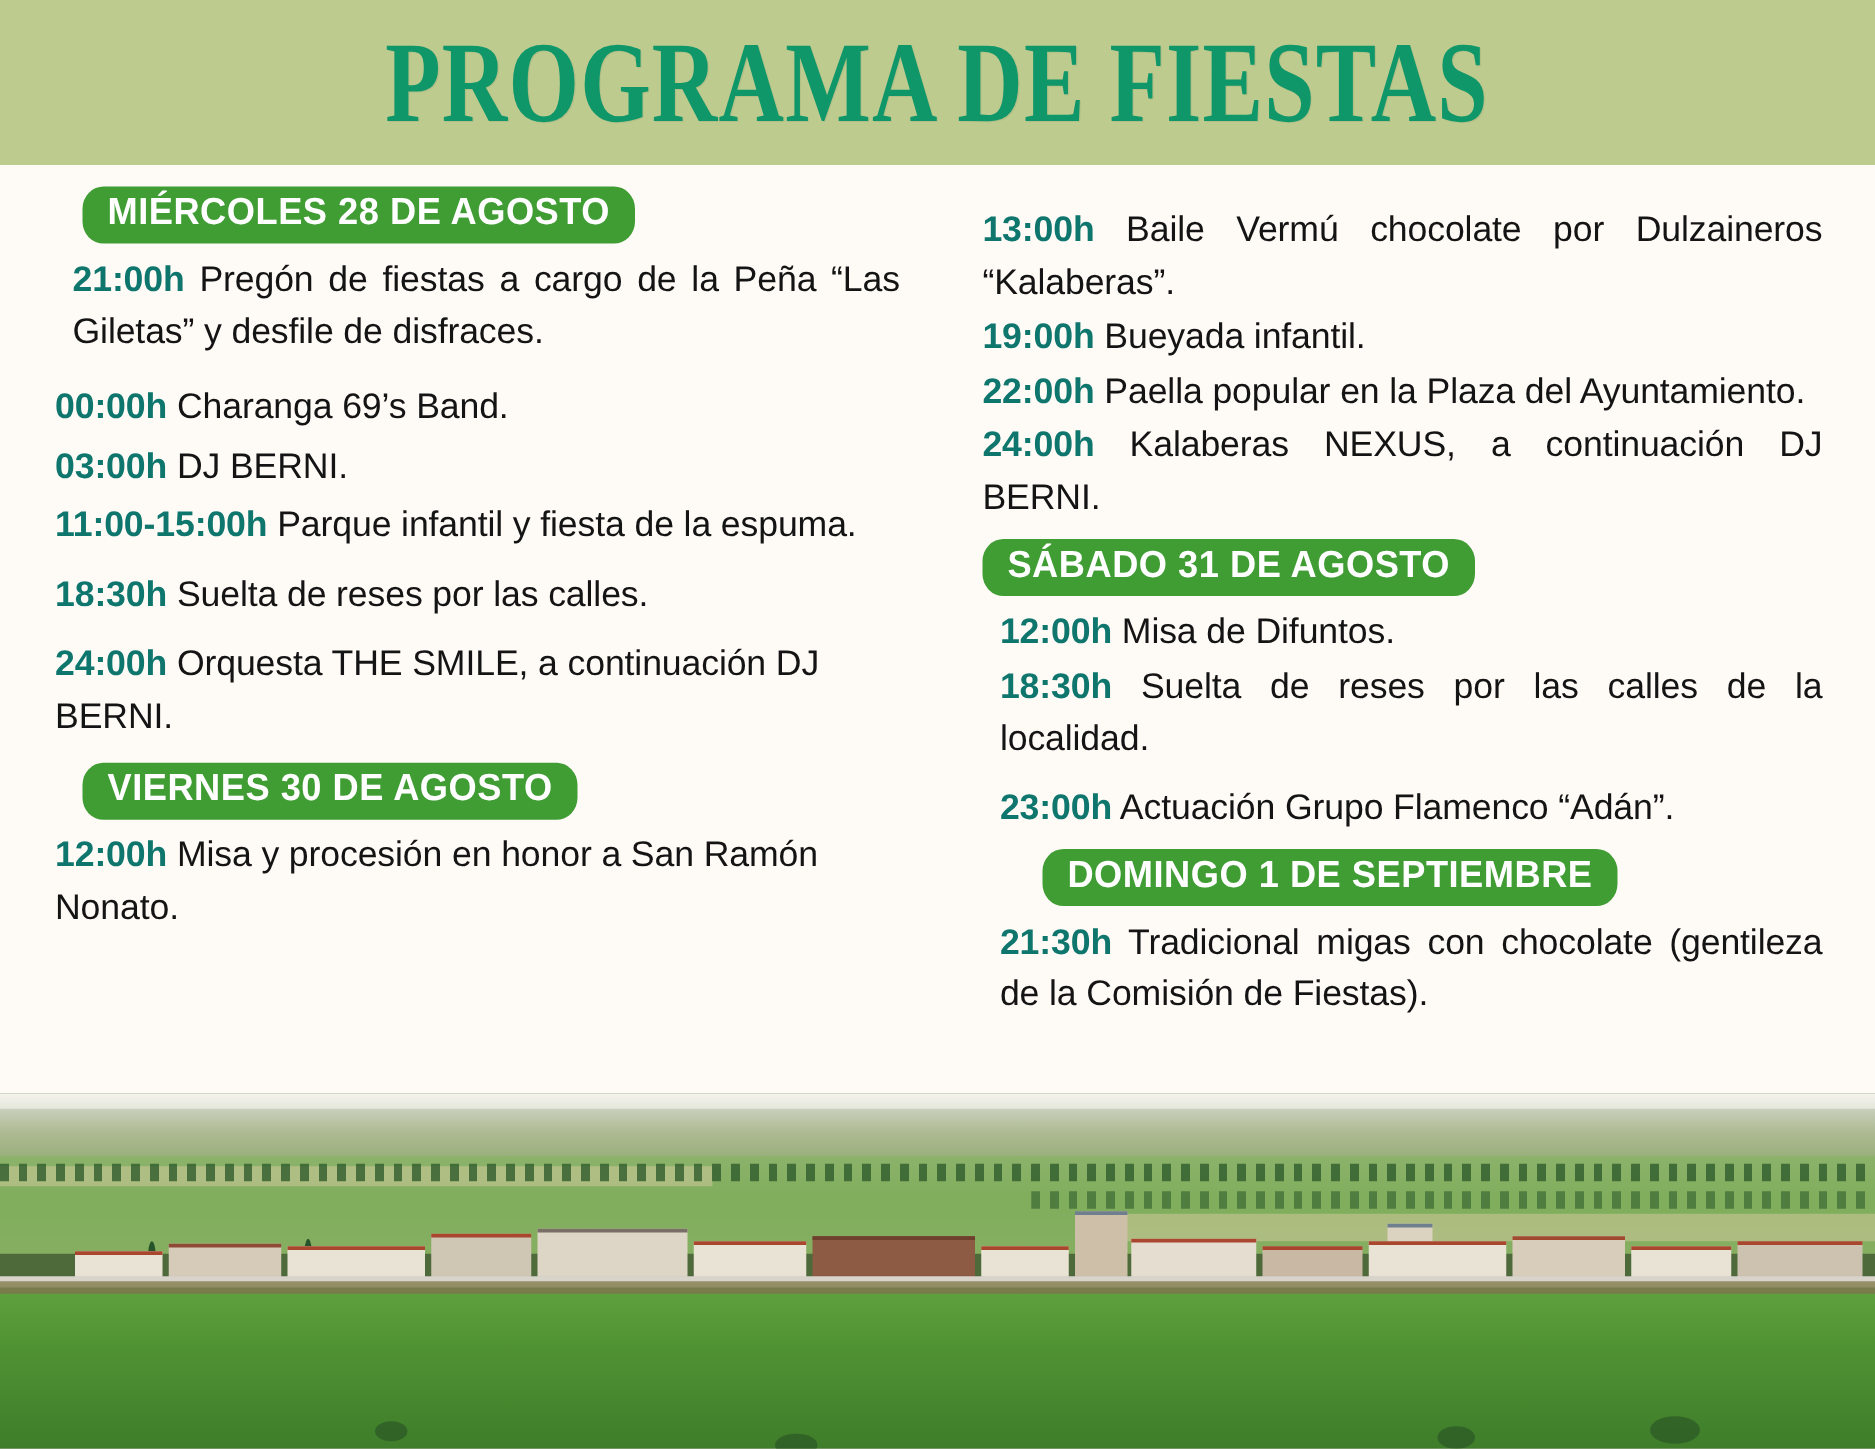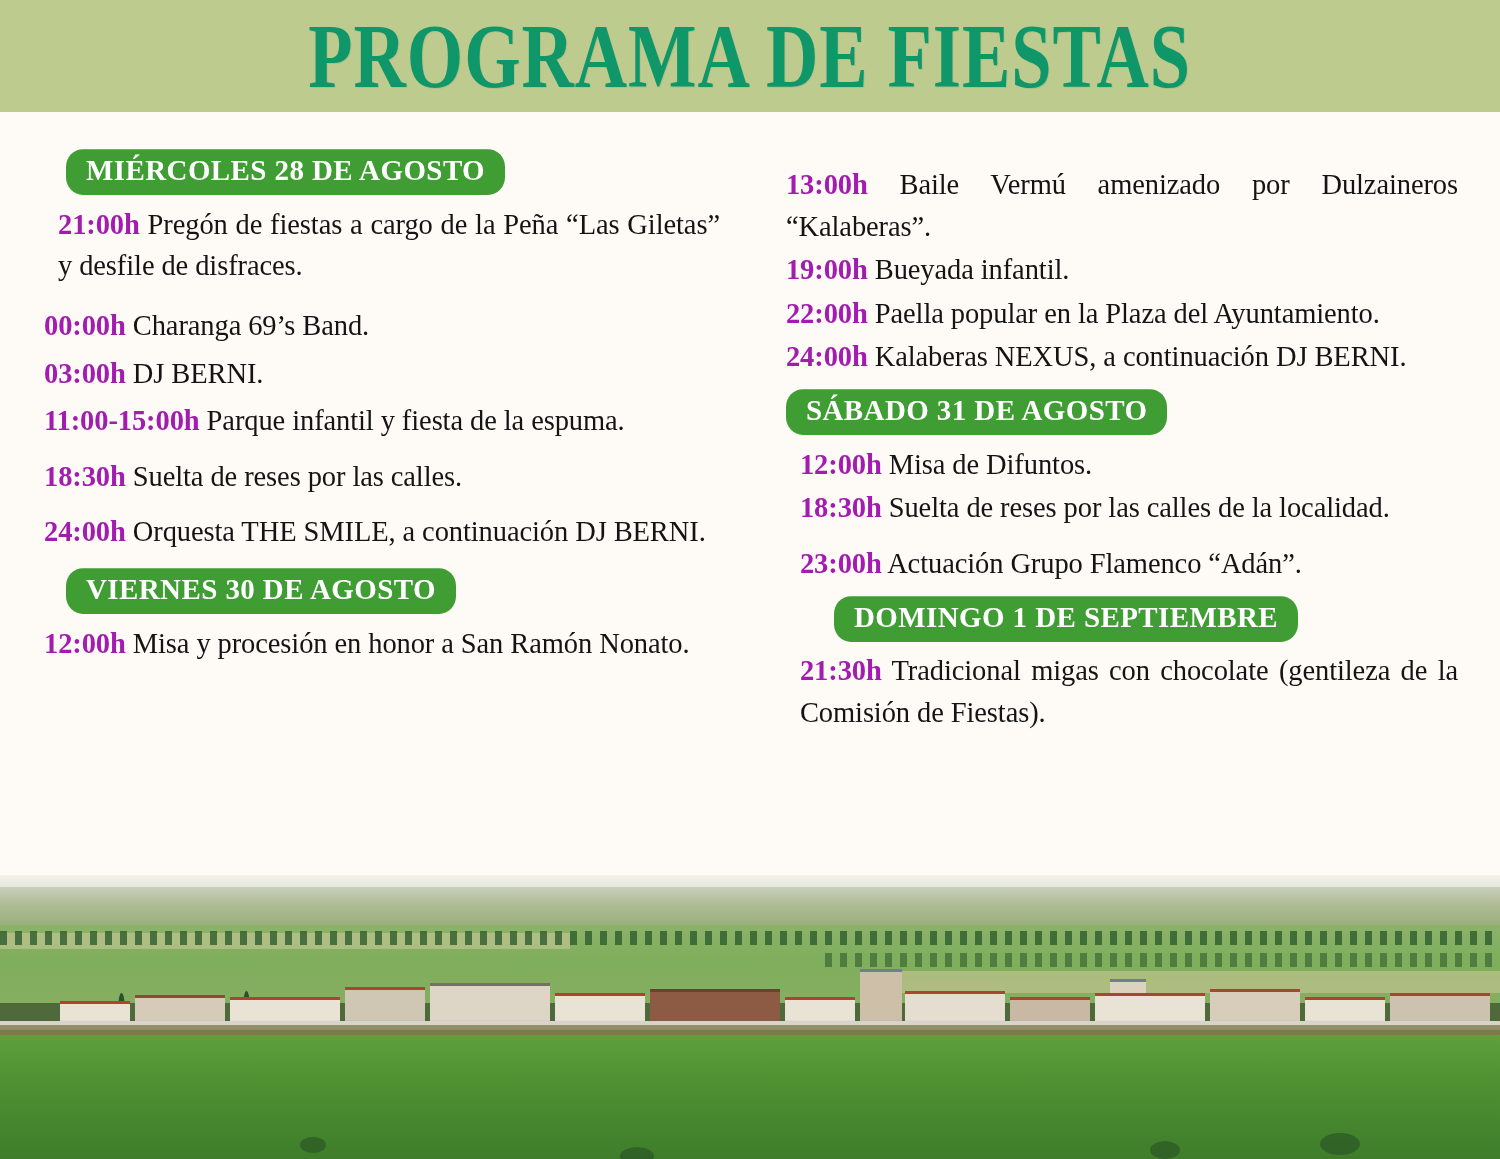--- a/index.html
+++ b/index.html
@@ -7,21 +7,21 @@
   body {
     background:#fefaf6;
     font-family:"Liberation Sans", sans-serif;
     overflow:hidden;
     position:relative;
   }
 
   
   .header-band{
     width:1500px;
-    height:112px;
+    height:132px;
     background:#bdcb8f;
     display:flex;
     align-items:center;
     justify-content:center;
   }
   .poster-title{
     font-family:"Liberation Serif", serif;
     font-weight:bold;
     font-size:78px;
     letter-spacing:1px;
@@ -35,21 +35,21 @@
   
   .content{
     position:absolute;
     top:132px; left:0;
     width:1500px;
     height:743px;
     padding:18px 34px 0 34px;
     display:flex;
     gap:44px;
   }
-  .col{ width:50%; position:relative;font-family:Liberation Serif, serif; }
+  .col{ width:50%; position:relative; }
   .col-left{ padding-left:10px; }
   .col-right{ padding-left:14px; }
 
   
   .day-pill{
     display:inline-block;
     background:#3f9d34;
     color:#ffffff;
     border-radius:17px;
     padding:5px 20px 8px 20px;
@@ -73,21 +73,21 @@
     line-height:1.46;
     color:#141414;
     text-align:justify;
     margin-bottom:6px;
     padding-right:8px;
     letter-spacing:-0.1px;
   }
   .event.loose{ margin-bottom:18px; }
   .event.tight{ margin-bottom:2px; }
   .event .t{
-    color:#a21caf;
+    color:#0f766e;
     font-weight:bold;
     white-space:nowrap;
   }
   .event .d{ color:#141414; }
   .event.nojust{ text-align:left; }
   .ev-indent{ padding-left:14px; }
 
   
   .photo{
     position:absolute;
@@ -222,21 +222,21 @@
       </div>
     </div>
 
   </div>
 
   <div class="col col-right">
 
     <div class="events" style="margin-top:14px;">
       <div class="event tight">
         <span class="t">13:00h</span>
-        <span class="d">Baile Vermú amenizado por Dulzaineros “Kalaberas”.</span>
+        <span class="d">Baile Vermú chocolate por Dulzaineros “Kalaberas”.</span>
       </div>
       <div class="event tight nojust">
         <span class="t">19:00h</span>
         <span class="d">Bueyada infantil.</span>
       </div>
       <div class="event tight">
         <span class="t">22:00h</span>
         <span class="d">Paella popular en la Plaza del Ayuntamiento.</span>
       </div>
       <div class="event tight">

